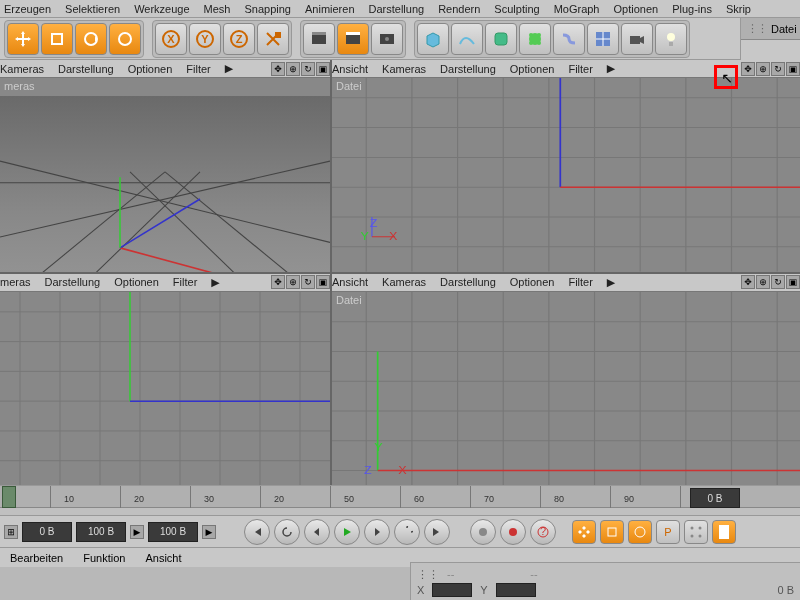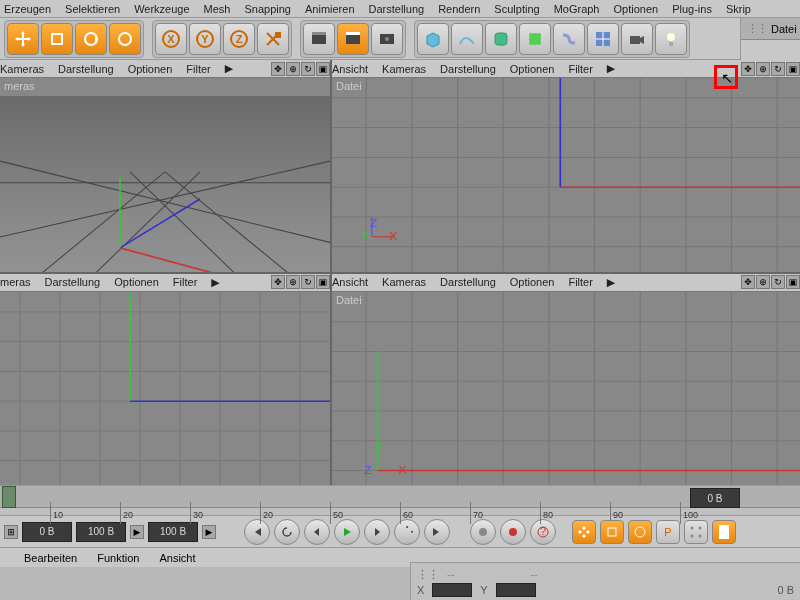--- a/index.html
+++ b/index.html
@@ -20,27 +20,27 @@
 .vp-iconbtn{width:14px;height:14px;background:#a8a8a8;border:1px solid #777;cursor:pointer;display:inline-flex;align-items:center;justify-content:center;font-size:9px}
 .vp-label{position:absolute;top:20px;left:4px;color:#ccc;font-size:11px;z-index:3}
 .vp-canvas{position:absolute;top:18px;left:0;right:0;bottom:0}
 .redbox{position:absolute;top:65px;right:62px;width:24px;height:24px;border:3px solid #ff0000;z-index:10;pointer-events:none}
 .cursor{position:absolute;top:70px;right:67px;z-index:11;font-size:14px;color:#000;pointer-events:none}
 .sidebar{position:absolute;right:0;top:18px;width:60px;height:480px;background:#c8c8c8;border-left:1px solid #999}
 .sidebar-tab{padding:4px 6px;background:#b0b0b0;border-bottom:1px solid #888;display:flex;align-items:center;gap:4px}
 .sidebar-tab .dots{color:#666;letter-spacing:-1px}
 .timeline{height:30px;background:#c0c0c0;border-top:1px solid #999;position:relative}
 .timeline-ruler{height:22px;position:relative;background:#b0b0b0;border-bottom:1px solid #888}
-.tick{position:absolute;top:16px;height:22px;border-left:1px solid #777;font-size:9px;color:#333;padding-left:2px;padding-top:8px}
+.tick{position:absolute;top:0;height:22px;border-left:1px solid #777;font-size:9px;color:#333;padding-left:13px;padding-top:8px}
 .frame-marker{position:absolute;top:0;width:14px;height:22px;background:#6a8a6a;border:1px solid #3a5a3a}
 .controls{height:32px;background:#c8c8c8;display:flex;align-items:center;padding:2px 4px;gap:4px;border-top:1px solid #999}
 .numbox{width:50px;height:20px;background:#3a3a3a;color:#ddd;border:1px solid #222;display:flex;align-items:center;justify-content:center;font-size:10px}
 .playbtn{width:26px;height:26px;border-radius:13px;background:linear-gradient(#e8e8e8,#b8b8b8);border:1px solid #888;display:flex;align-items:center;justify-content:center;cursor:pointer}
 .playbtn svg{width:12px;height:12px}
-.bottom-bar{height:20px;background:#c8c8c8;display:flex;align-items:center;padding:0 24px;gap:20px;border-top:1px solid #999}
+.bottom-bar{height:20px;background:#c8c8c8;display:flex;align-items:center;padding:0 10px;gap:20px;border-top:1px solid #999}
 .status-area{position:absolute;bottom:0;right:0;width:390px;height:38px;background:#c0c0c0;border-left:1px solid #999;border-top:1px solid #999;padding:3px 6px}
 .status-row{display:flex;gap:8px;align-items:center;font-size:10px;color:#555;height:16px}
 .dash{color:#888}
 .perspective-canvas{width:100%;height:100%;background:linear-gradient(180deg,#6a6a6a 0%,#888 55%,#989898 100%);position:relative}
 </style>
 </head>
 <body>
 
 <div class="menubar">
 <span>Erzeugen</span>

